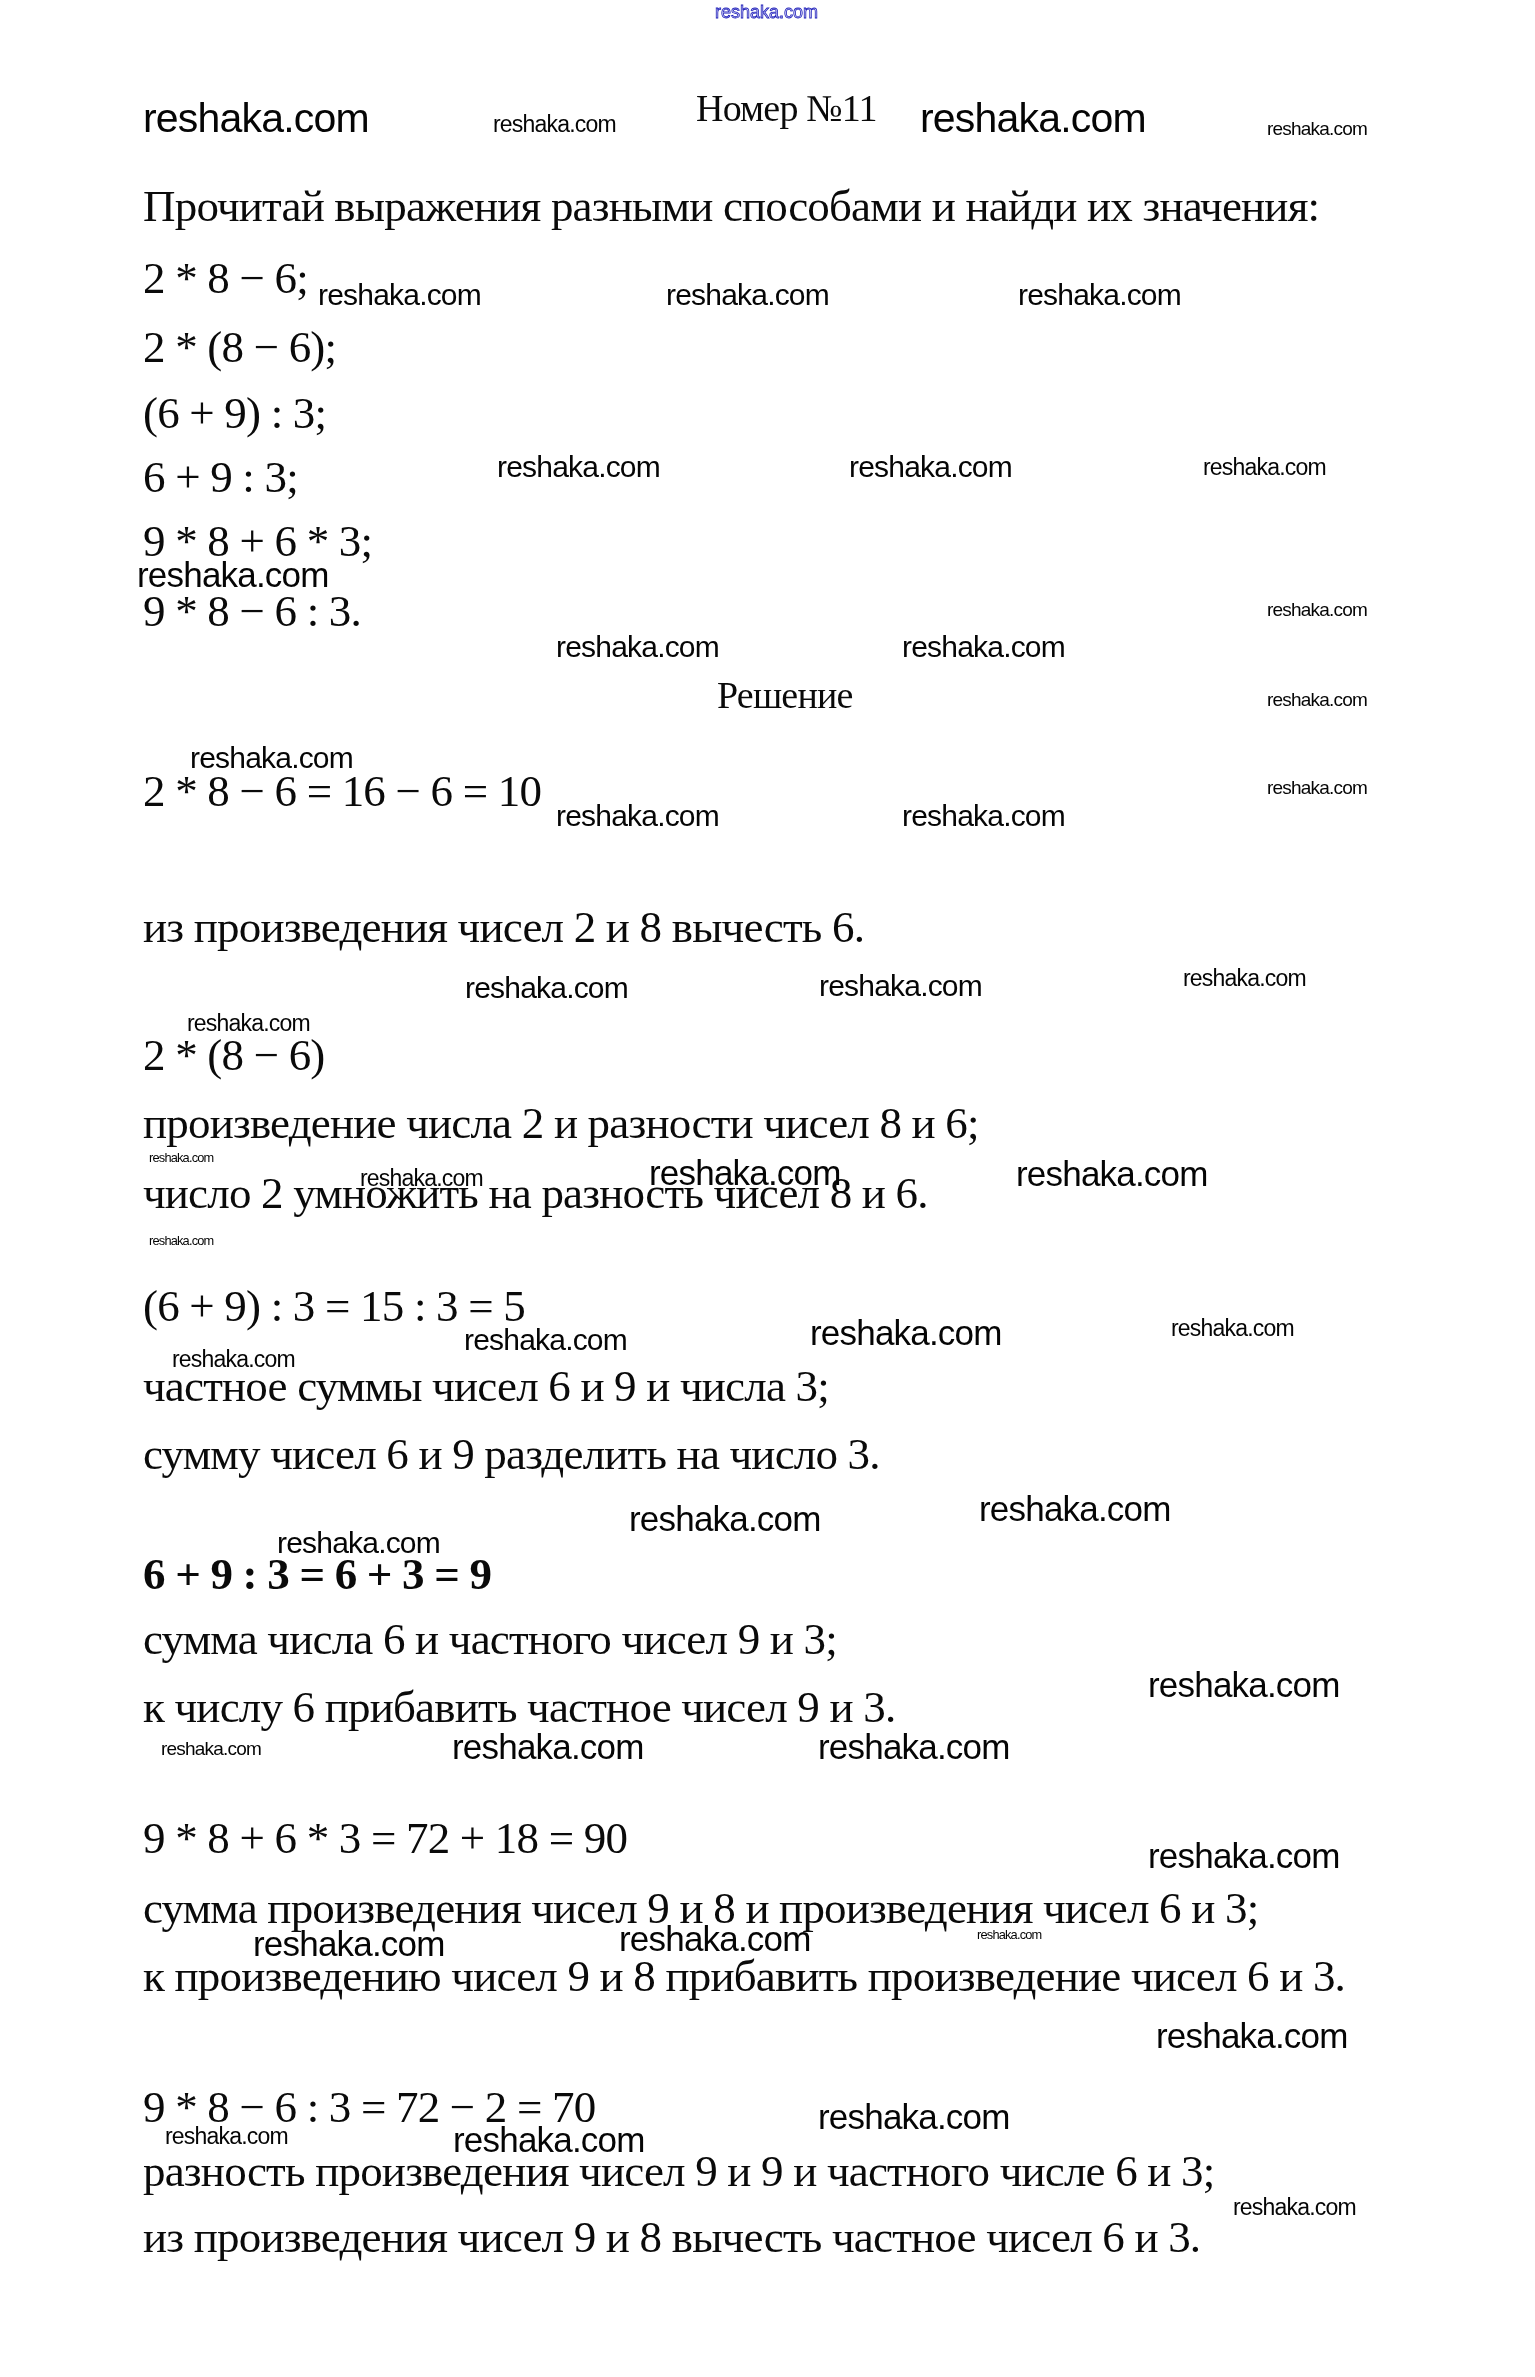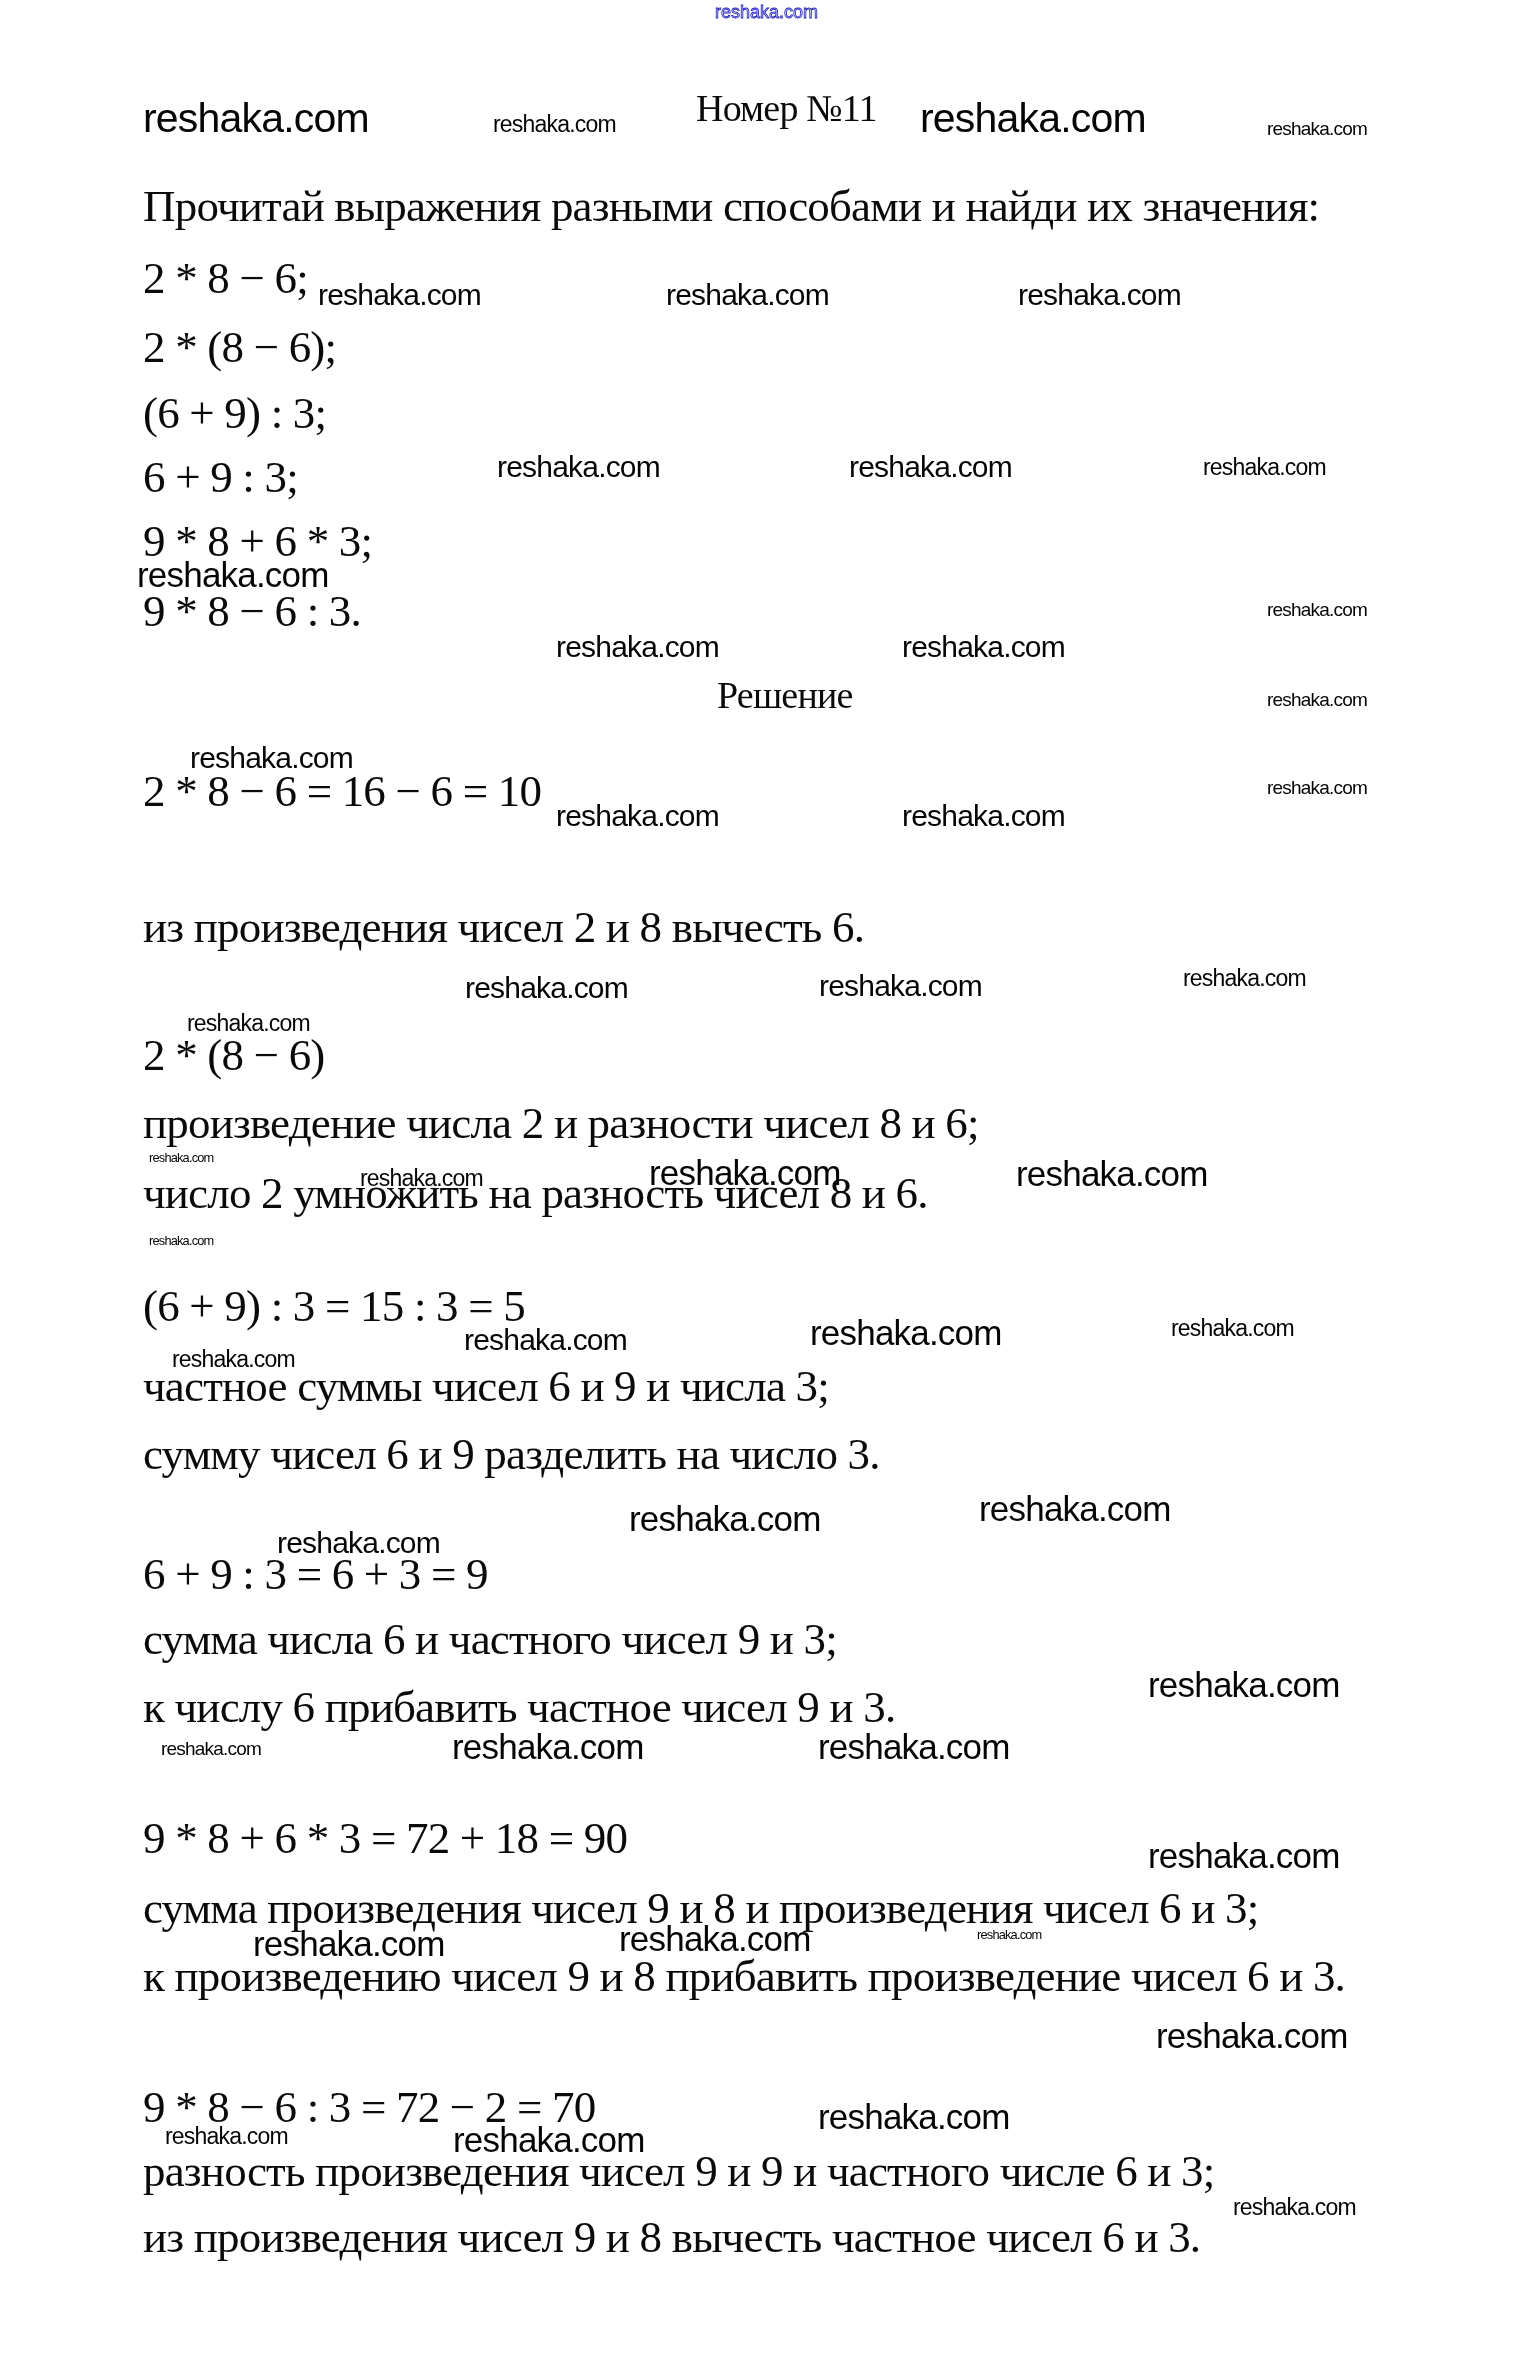--- a/index.html
+++ b/index.html
@@ -108,21 +108,21 @@
   <span class="wm wm-md" style="left:464px; top:1325px;">reshaka.com</span>
   <span class="wm wm-lg" style="left:810px; top:1315px;">reshaka.com</span>
   <span class="wm wm-sm" style="left:1171px; top:1317px;">reshaka.com</span>
   <span class="wm wm-sm" style="left:172px; top:1348px;">reshaka.com</span>
   <span class="t" style="left:143px; top:1364px;">частное суммы чисел 6 и 9 и числа 3;</span>
   <span class="t" style="left:143px; top:1432px;">сумму чисел 6 и 9 разделить на число 3.</span>
 
   <span class="wm wm-lg" style="left:629px; top:1501px;">reshaka.com</span>
   <span class="wm wm-lg" style="left:979px; top:1491px;">reshaka.com</span>
   <span class="wm wm-md" style="left:277px; top:1528px;">reshaka.com</span>
-  <span class="t" style="left:143px; top:1552px;">6 + 9 : 3 = 6 + 3 = 9</span>
+  <span class="t" style="left:143px; top:1552px;font-weight:bold;">6 + 9 : 3 = 6 + 3 = 9</span>
   <span class="t" style="left:143px; top:1617px;">сумма числа 6 и частного чисел 9 и 3;</span>
   <span class="wm wm-lg" style="left:1148px; top:1667px;">reshaka.com</span>
   <span class="t" style="left:143px; top:1685px;">к числу 6 прибавить частное чисел 9 и 3.</span>
   <span class="wm wm-xs" style="left:161px; top:1739px;">reshaka.com</span>
   <span class="wm wm-lg" style="left:452px; top:1729px;">reshaka.com</span>
   <span class="wm wm-lg" style="left:818px; top:1729px;">reshaka.com</span>
 
   <span class="t" style="left:143px; top:1816px;">9 * 8 + 6 * 3 = 72 + 18 = 90</span>
   <span class="wm wm-lg" style="left:1148px; top:1838px;">reshaka.com</span>
   <span class="t" style="left:143px; top:1886px;">сумма произведения чисел 9 и 8 и произведения чисел 6 и 3;</span>

